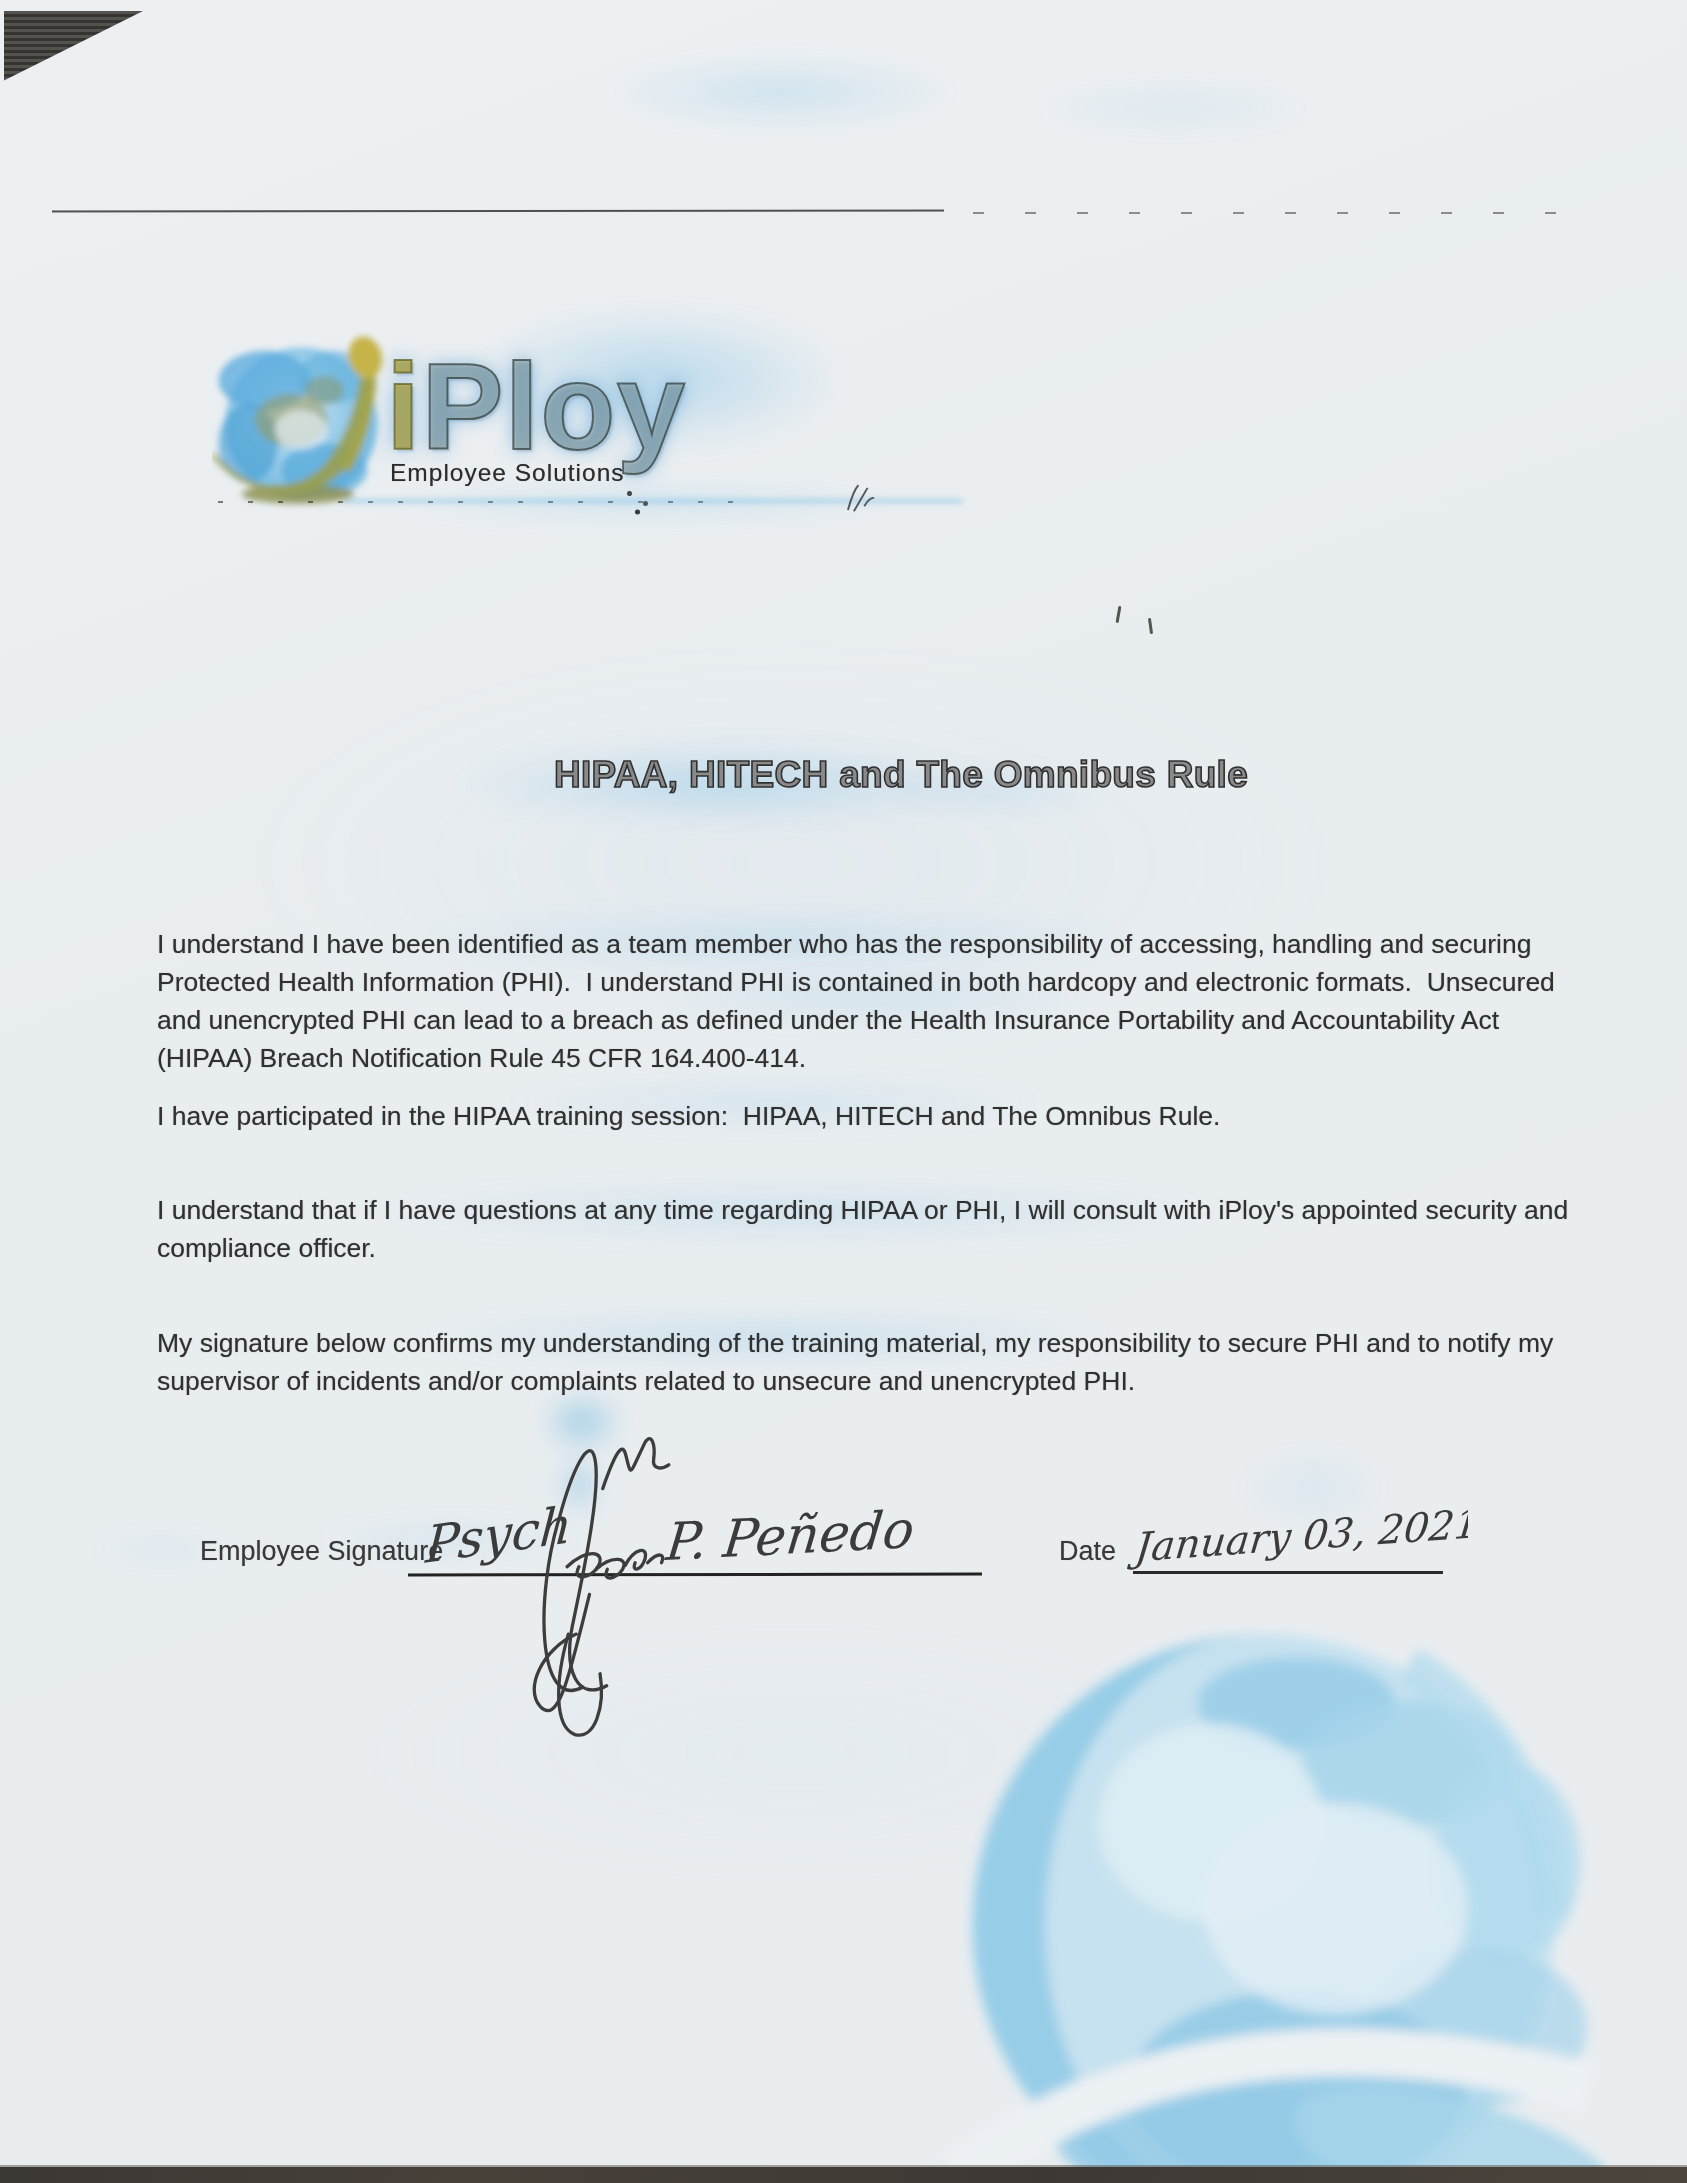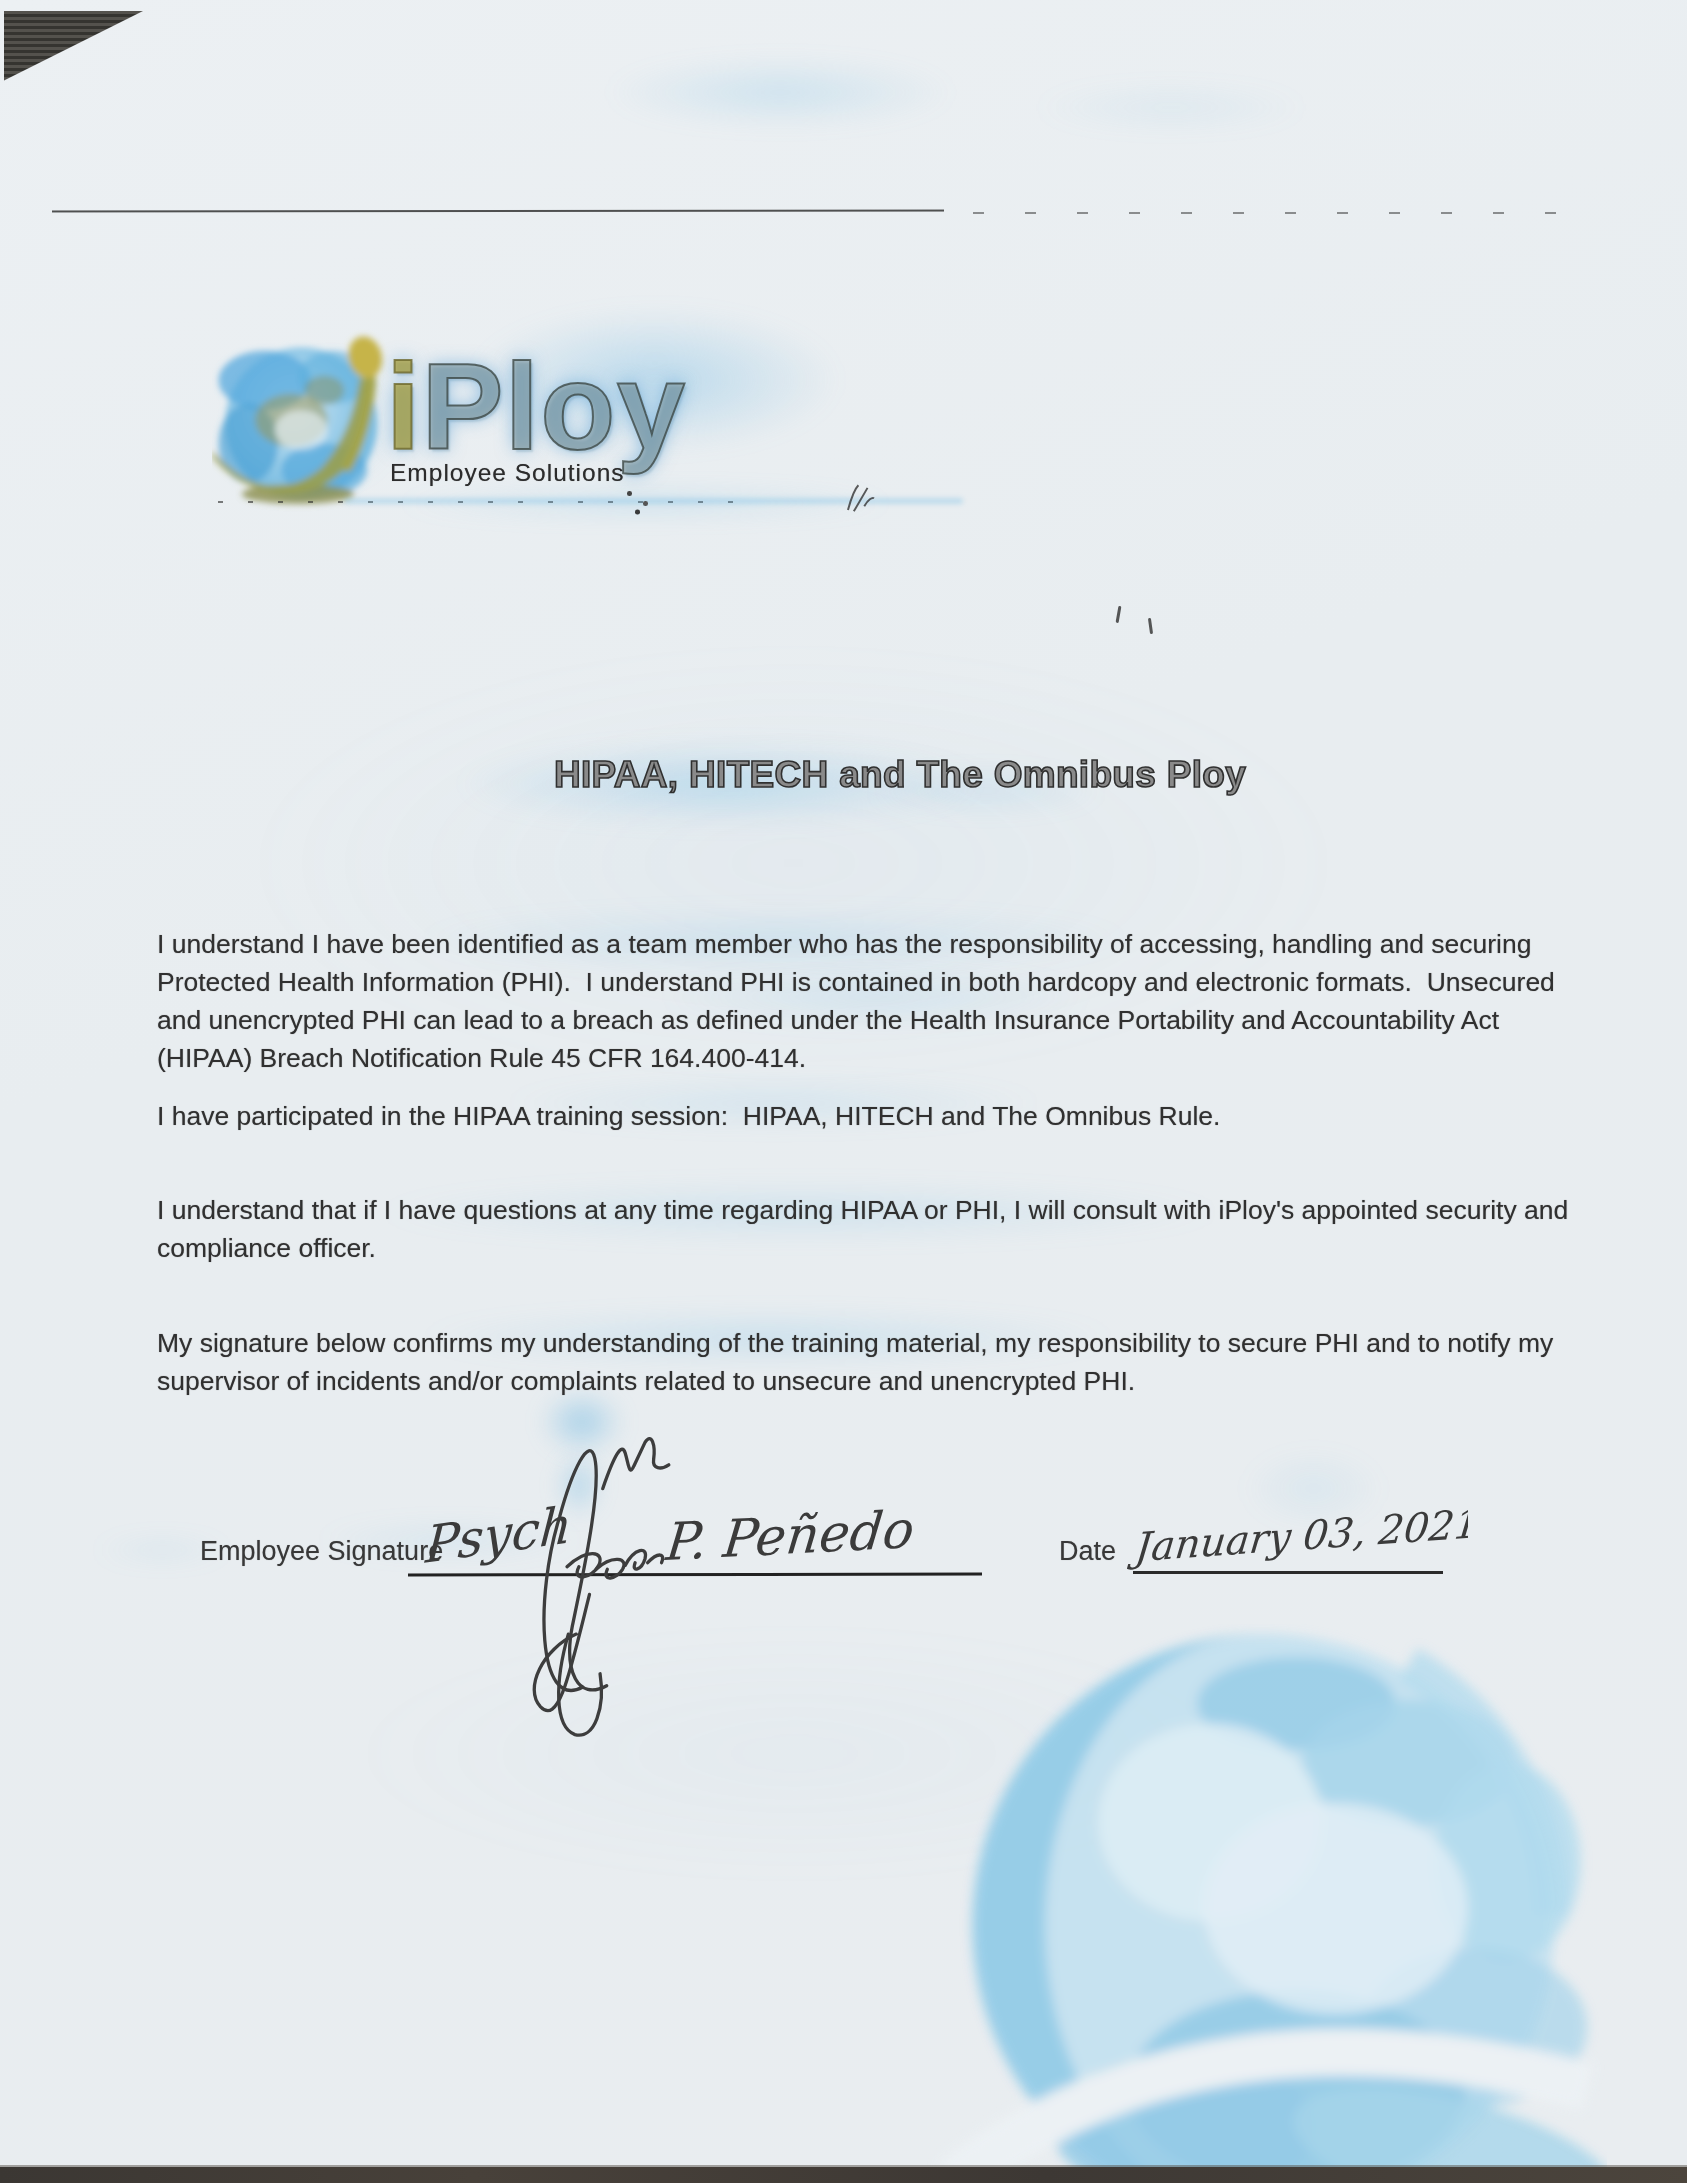--- a/index.html
+++ b/index.html
@@ -124,21 +124,21 @@
     <div class="abs brand"><span class="i-letter">i</span><span>Ploy</span></div>
     <div class="abs tagline">Employee Solutions</div>
     <div class="abs logo-dots"></div>
     <div class="abs blue-streak"></div>
     <div class="abs speck"></div>
     <svg class="abs" style="left:846px;top:480px;" width="30" height="34" viewBox="0 0 46 52">
       <path d="M3 46 C 9 24 15 12 19 8 M 12 48 L 33 12 M 28 40 C 34 30 40 26 43 28" stroke="#333" stroke-width="3" fill="none" opacity=".8"></path>
     </svg>
   </div>
 
-  <div class="abs title">HIPAA, HITECH and The Omnibus Ploy</div>
+  <div class="abs title">HIPAA, HITECH and The Omnibus Rule</div>
 
   <div class="abs body-text">
     <div class="para gap-a">
       <div class="line">I understand I have been identified as a team member who has the responsibility of accessing, handling and securing</div>
       <div class="line">Protected Health Information (PHI).  I understand PHI is contained in both hardcopy and electronic formats.  Unsecured</div>
       <div class="line">and unencrypted PHI can lead to a breach as defined under the Health Insurance Portability and Accountability Act</div>
       <div class="line">(HIPAA) Breach Notification Rule 45 CFR 164.400-414.</div>
     </div>
     <div class="para gap-b">
       <div class="line">I have participated in the HIPAA training session:  HIPAA, HITECH and The Omnibus Rule.</div>

